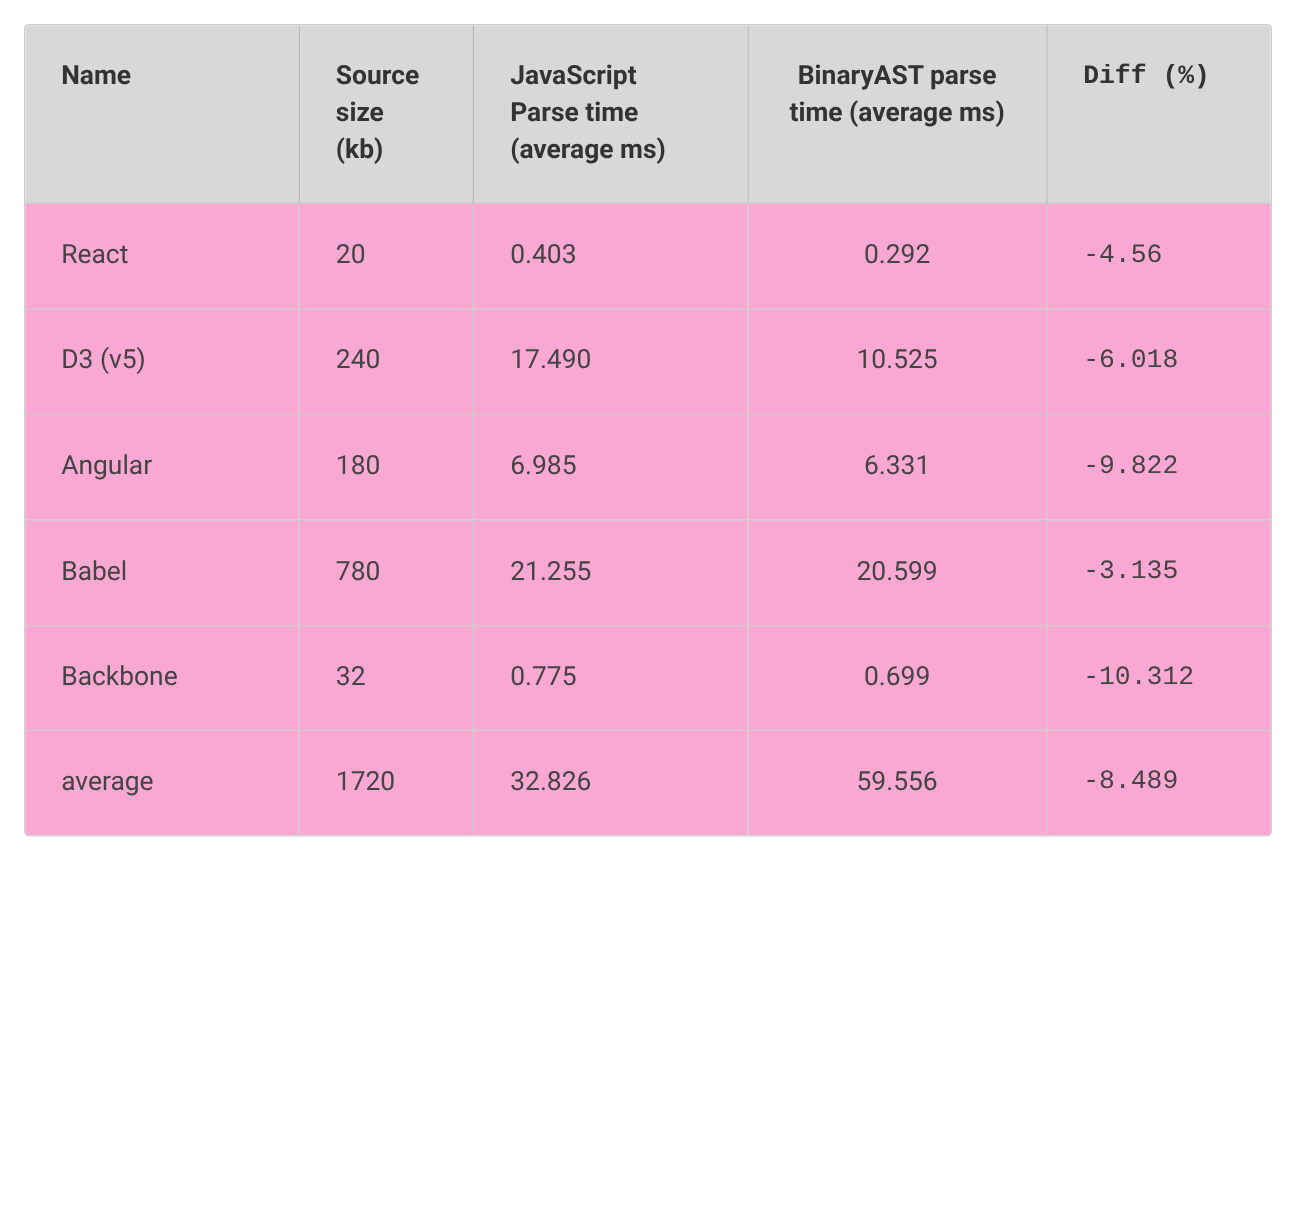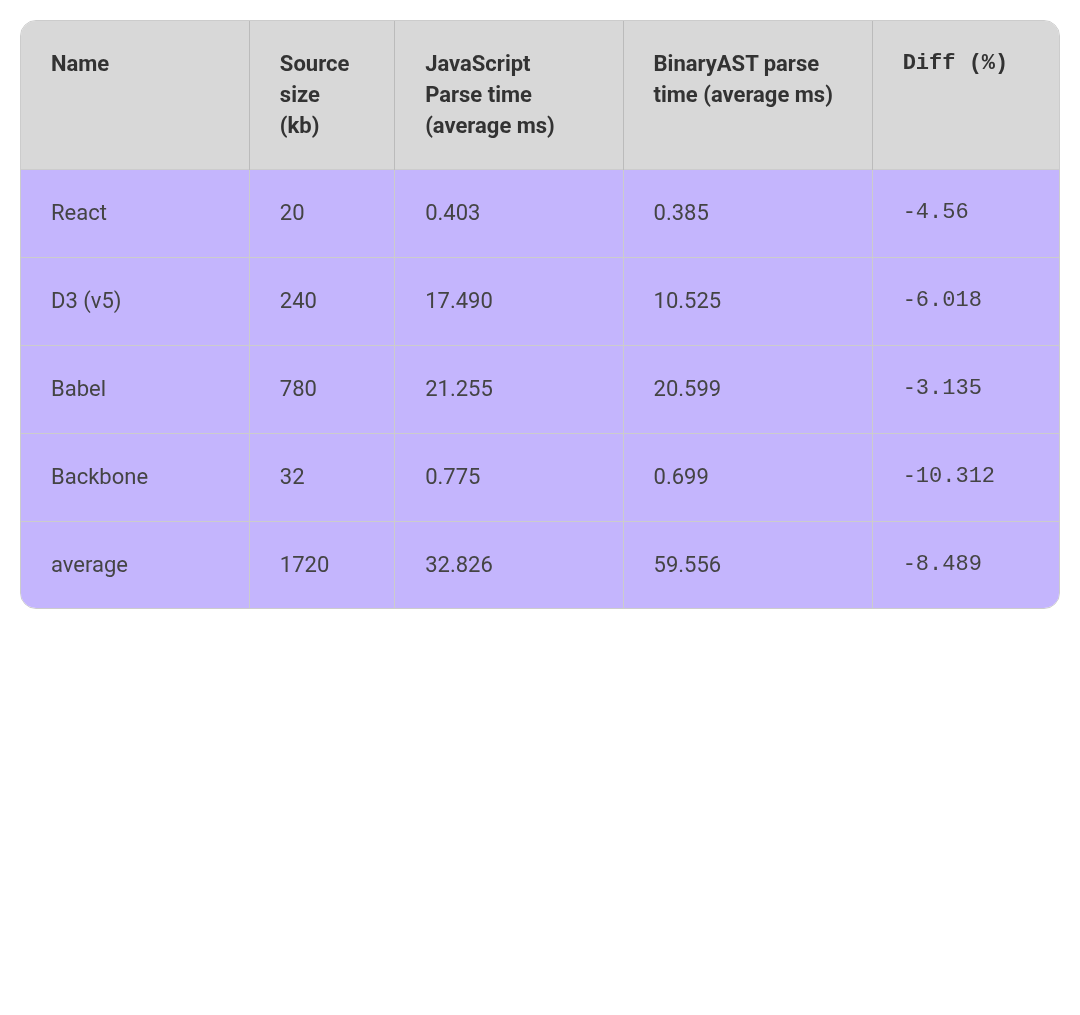--- a/index.html
+++ b/index.html
@@ -14,21 +14,21 @@
       display: flex;
       justify-content: center;
       align-items: flex-start;
       min-height: 1015px;
       padding: 20px;
     }
 
     .table-wrapper {
       width: 1040px;
       border: 1px solid #cccccc;
-      border-radius: 16px;
+      border-radius: 4px;
       overflow: hidden;
     }
 
     table {
       width: 100%;
       border-collapse: collapse;
       font-size: 22px;
       color: #333333;
     }
 
@@ -44,42 +44,42 @@
       border-right: 1px solid #bbbbbb;
       line-height: 1.4;
     }
 
     thead th:last-child {
       border-right: none;
     }
 
     tbody tr {
       border-top: 1px solid #cccccc;
-      background-color: #c4b5fd;
+      background-color: #f9a8d4;
     }
 
     tbody td {
       padding: 28px 30px;
       text-align: left;
       vertical-align: top;
       border-right: 1px solid #cccccc;
       font-size: 22px;
       color: #444444;
       line-height: 1.4;
     }
 
     tbody td:last-child {
       border-right: none;
       margin-top: 28px;
     }
 
     .col-name { width: 22%; }
     .col-source { width: 14%; }
     .col-js { width: 22%; }
-    .col-binary { width: 24%; }
+    .col-binary { width: 24%; text-align: center; }
     .col-diff { width: 18%; font-family: Liberation Mono, monospace; }
   </style>
 </head>
 <body>
 
 <div class="table-wrapper">
   <table>
     <thead>
       <tr>
         <th class="col-name">Name</th>
@@ -87,29 +87,36 @@
         <th class="col-js">JavaScript Parse time (average ms)</th>
         <th class="col-binary">BinaryAST parse time (average ms)</th>
         <th class="col-diff">Diff (%)</th>
       </tr>
     </thead>
     <tbody id="table-body">
     <tr>
           <td class="col-name">React</td>
           <td class="col-source">20</td>
           <td class="col-js">0.403</td>
-          <td class="col-binary">0.385</td>
+          <td class="col-binary">0.292</td>
           <td class="col-diff">-4.56</td>
         </tr>
         <tr>
           <td class="col-name">D3 (v5)</td>
           <td class="col-source">240</td>
           <td class="col-js">17.490</td>
           <td class="col-binary">10.525</td>
           <td class="col-diff">-6.018</td>
+        </tr>
+        <tr>
+          <td class="col-name">Angular</td>
+          <td class="col-source">180</td>
+          <td class="col-js">6.985</td>
+          <td class="col-binary">6.331</td>
+          <td class="col-diff">-9.822</td>
         </tr>
         <tr>
           <td class="col-name">Babel</td>
           <td class="col-source">780</td>
           <td class="col-js">21.255</td>
           <td class="col-binary">20.599</td>
           <td class="col-diff">-3.135</td>
         </tr>
         <tr>
           <td class="col-name">Backbone</td>

